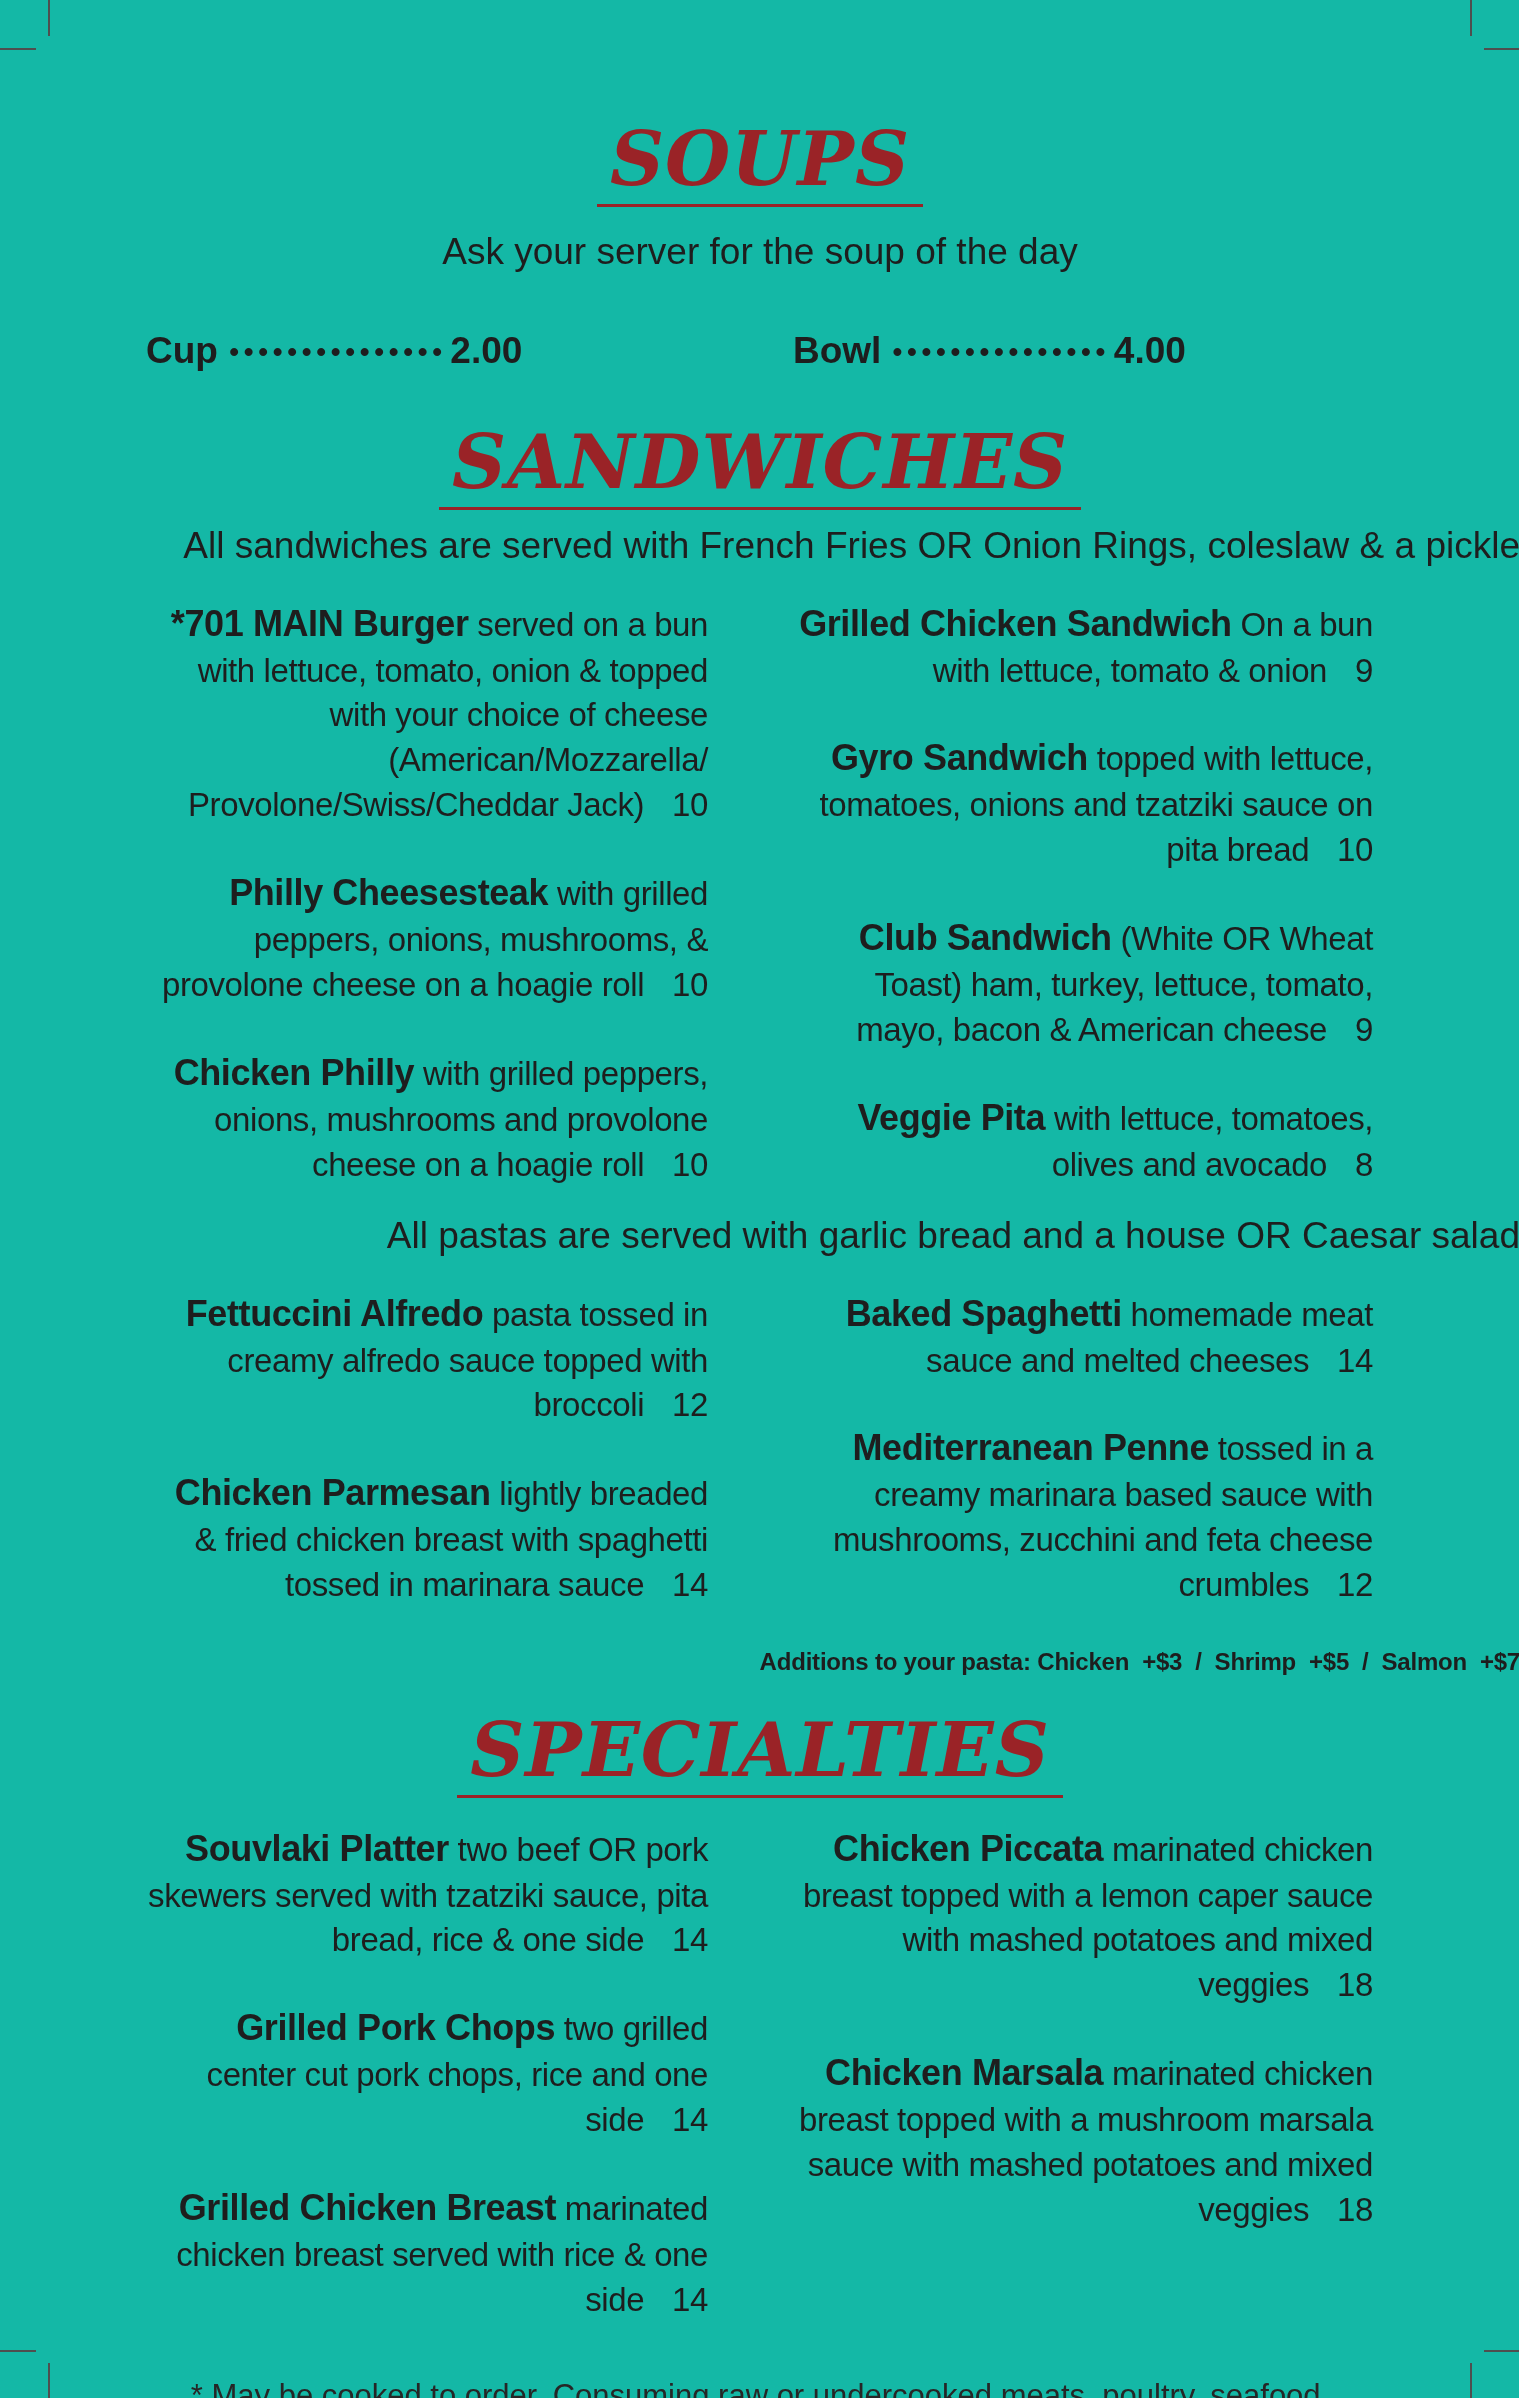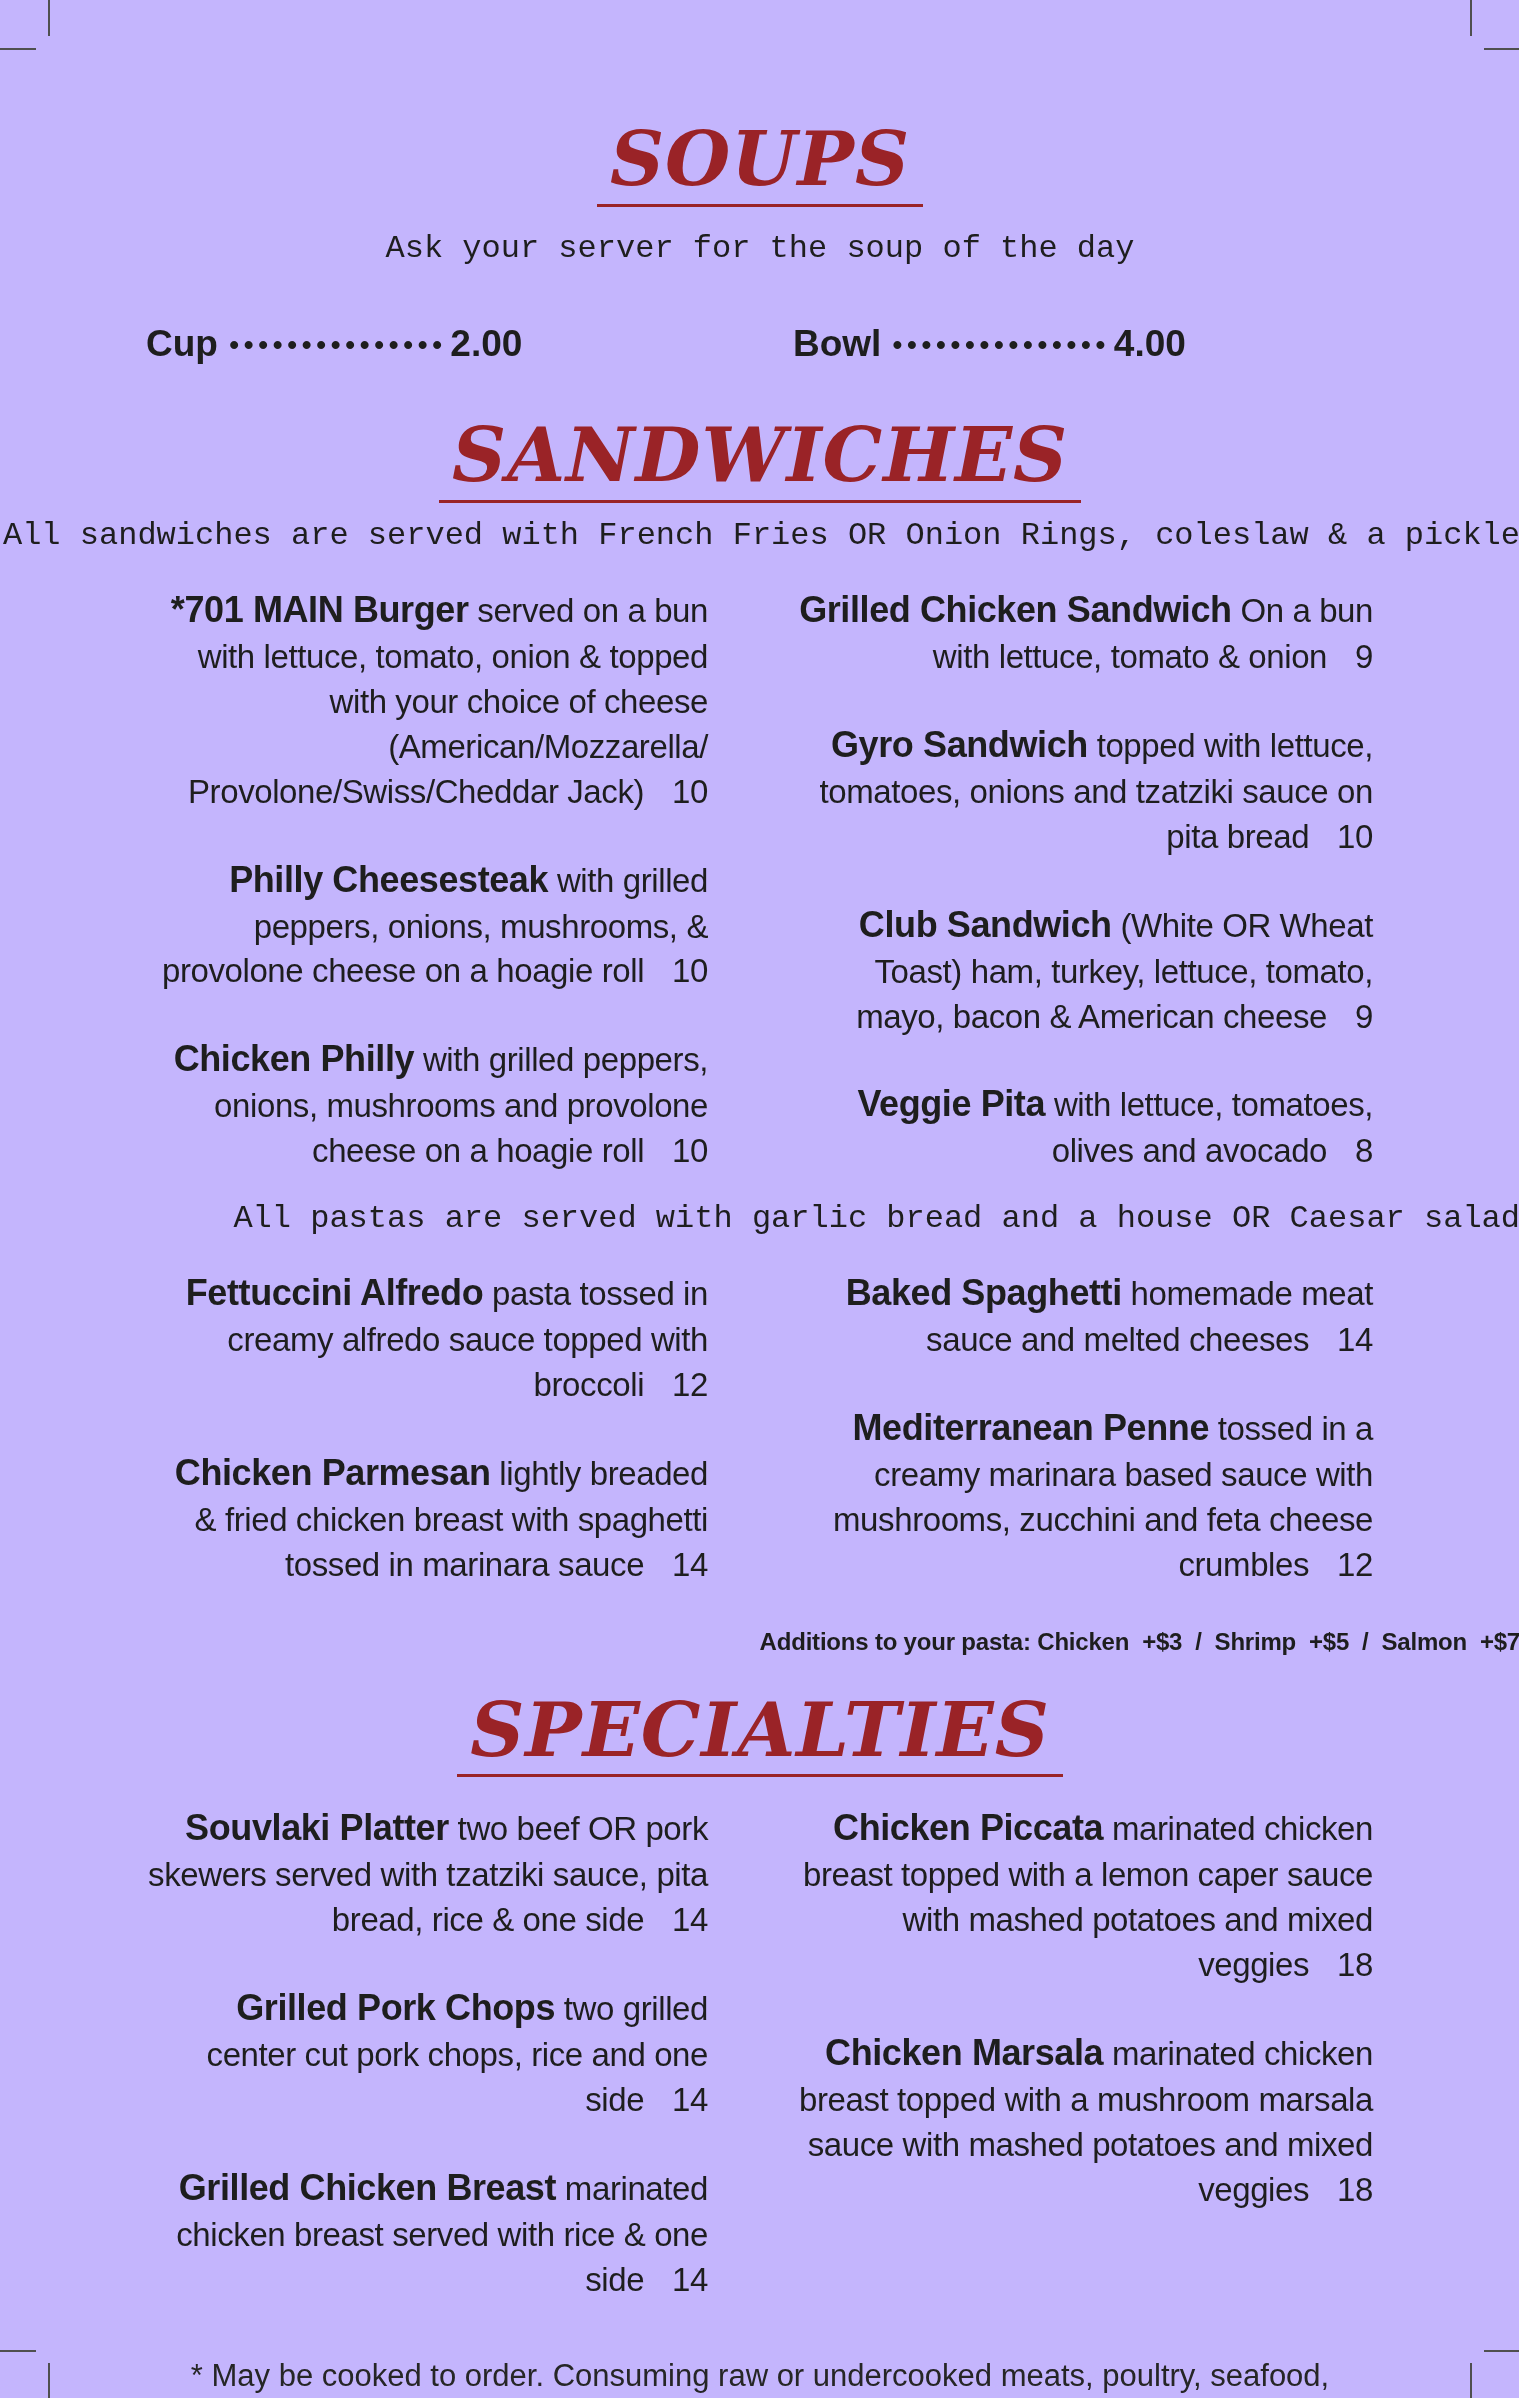--- a/index.html
+++ b/index.html
@@ -1,20 +1,20 @@
 <!DOCTYPE html>
 <html style="font-size:15px"><head>
 <meta charset="utf-8">
 <style>
   html, body { margin: 0; padding: 0; background: #ffffff; }
   .page {
     position: relative;
     width: 1520px;
     height: 2399px;
-    background: #c4b5fd;
+    background: #14b8a6;
     box-sizing: border-box;
     padding-top: 122px;
     overflow: hidden;
     font-family: "Liberation Sans", "DejaVu Sans", sans-serif;
     color: #1e1e1e;
   }
 
   
   .crop { position: absolute; background: #4f4f4f; }
   .crop.v { width: 1.9px; height: 36px; }
@@ -38,24 +38,23 @@
     font-size: 75px;
     line-height: 1;
     color: #9a2327;
     border-bottom: 3.7px solid #9a2327;
     padding: 0 13px 6.6px 13px;
     letter-spacing: 0.9px;
   }
   .center-sub {
     margin: 20.6px 0 0 0;
     text-align: center;
-    font-size: 32px;
+    font-size: 37px;
     line-height: 1.35;
     color: #1e1e1e;
-    font-family: Liberation Mono, monospace;
   }
   .tight-sub { margin-top: 11px; text-align: right; }
 
   .cols {
     display: grid;
     grid-template-columns: 586px 604px;
     column-gap: 61px;
     padding-left: 134px;
     box-sizing: border-box;
   }

